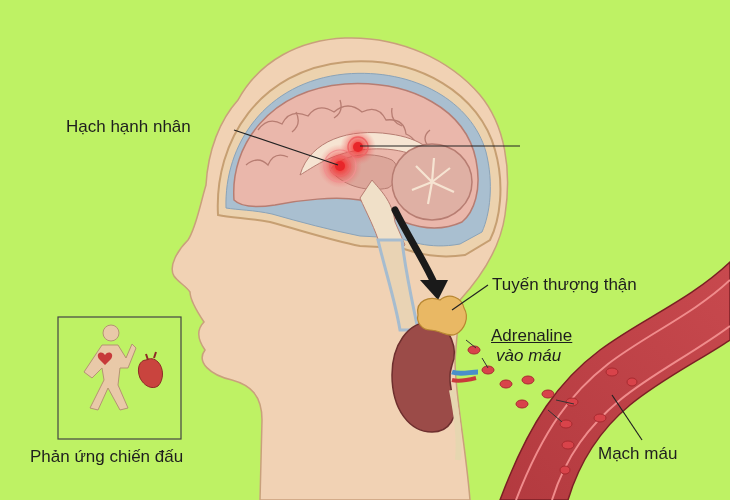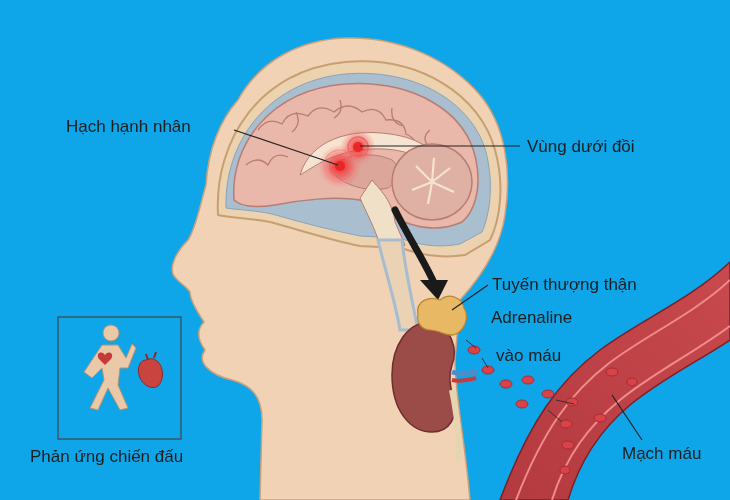--- a/index.html
+++ b/index.html
@@ -1,17 +1,17 @@
 <!DOCTYPE html>
 <html><head>
 <meta charset="utf-8">
 <style>
   html,body{margin:0;padding:0;}
   body{width:730px;height:500px;overflow:hidden;background:#f4eedc;font-family:"Liberation Sans",sans-serif;}
-  #stage{position:relative;width:730px;height:500px;background:#0ea5e9;}
+  #stage{position:relative;width:730px;height:500px;background:#bef264;}
   svg.art{position:absolute;left:0;top:0;}
   .lbl{position:absolute;color:#1e1e1e;font-size:17px;line-height:20px;white-space:nowrap;}
   .lbl.center{text-align:left;}
 </style>
 </head>
 <body>
 
 <div id="stage">
   <svg class="art" width="730" height="500" viewBox="0 0 730 500">
     <defs>
@@ -122,19 +122,18 @@
       </g>
       <path d="M105,355 c-3,-5 -10,-2 -6,4 l6,6 l6,-6 c4,-6 -3,-9 -6,-4 z" fill="#c73a3a"></path>
       <g>
         <path d="M146,360 C140,360 136,368 140,378 C144,386 152,390 158,386 C164,380 164,368 158,362 C154,358 150,358 146,360 Z" fill="#c9443e" stroke="#8e2a26" stroke-width="1"></path>
         <path d="M148,360 l-2,-6 M154,358 l2,-6" stroke="#8e2a26" stroke-width="2"></path>
       </g>
     </g>
   </svg>
 
   <div class="lbl" style="left:66px;top:117px;">Hạch hạnh nhân</div>
-  <div class="lbl" style="left:527px;top:137px;">Vùng dưới đồi</div>
   <div class="lbl" style="left:492px;top:275px;">Tuyến thượng thận</div>
-  <div class="lbl" style="left:491px;top:308px;">Adrenaline</div>
-  <div class="lbl" style="left:496px;top:346px;">vào máu</div>
-  <div class="lbl" style="left:622px;top:444px;">Mạch máu</div>
+  <div class="lbl" style="left:491px;top:326px;text-decoration:underline;">Adrenaline</div>
+  <div class="lbl" style="left:496px;top:346px;font-style:italic;">vào máu</div>
+  <div class="lbl" style="left:598px;top:444px;">Mạch máu</div>
   <div class="lbl center" style="left:30px;top:447px;width:180px;">Phản ứng chiến đấu</div>
 </div>
 
 </body></html>

